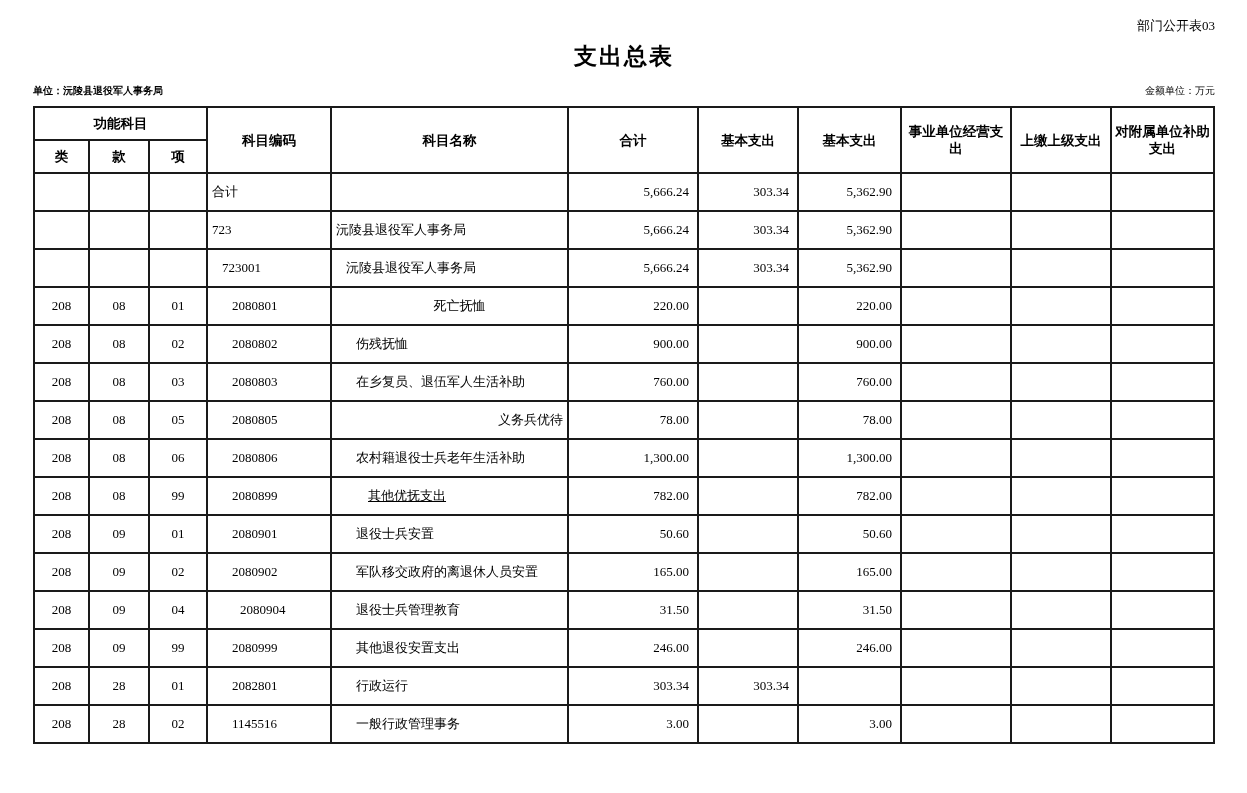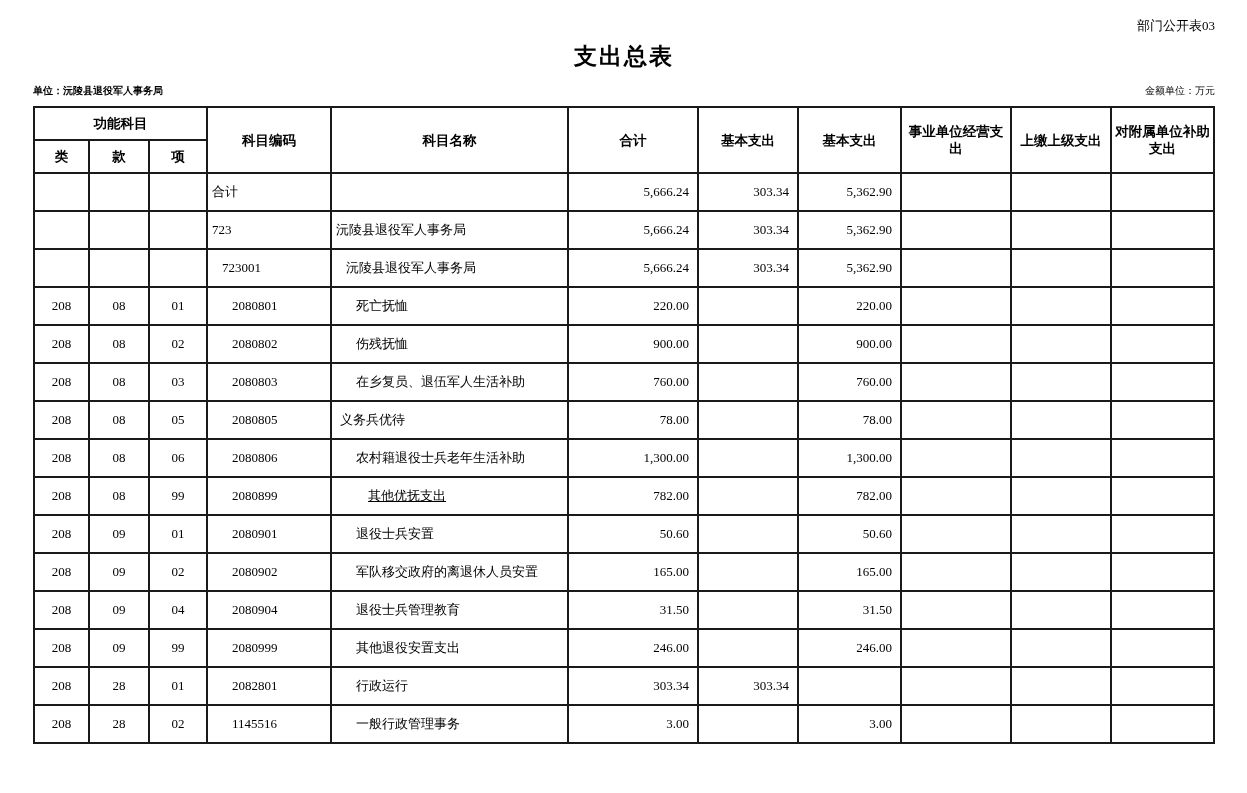--- a/index.html
+++ b/index.html
@@ -172,21 +172,21 @@
     <td class="c-num"></td>
     <td class="c-num"></td>
     <td class="c-num"></td>
   </tr>
 
   <tr>
     <td class="c-lei">208</td>
     <td class="c-kuan">08</td>
     <td class="c-xiang">01</td>
     <td class="c-code" style="padding-left: 24px;">2080801</td>
-    <td class="c-name" style="padding-left: 24px;">死亡抚恤</td>
+    <td class="c-name" style="padding-left: 24px; text-align: center;">死亡抚恤</td>
     <td class="c-num">220.00</td>
     <td class="c-num"></td>
     <td class="c-num">220.00</td>
     <td class="c-num"></td>
     <td class="c-num"></td>
     <td class="c-num"></td>
   </tr>
 
   <tr>
     <td class="c-lei">208</td>
@@ -214,21 +214,21 @@
     <td class="c-num"></td>
     <td class="c-num"></td>
     <td class="c-num"></td>
   </tr>
 
   <tr>
     <td class="c-lei">208</td>
     <td class="c-kuan">08</td>
     <td class="c-xiang">05</td>
     <td class="c-code" style="padding-left: 24px;">2080805</td>
-    <td class="c-name" style="padding-left: 8px;">义务兵优待</td>
+    <td class="c-name" style="padding-left: 8px; text-align: right;">义务兵优待</td>
     <td class="c-num">78.00</td>
     <td class="c-num"></td>
     <td class="c-num">78.00</td>
     <td class="c-num"></td>
     <td class="c-num"></td>
     <td class="c-num"></td>
   </tr>
 
   <tr>
     <td class="c-lei">208</td>
@@ -283,21 +283,21 @@
     <td class="c-num">165.00</td>
     <td class="c-num"></td>
     <td class="c-num"></td>
     <td class="c-num"></td>
   </tr>
 
   <tr>
     <td class="c-lei">208</td>
     <td class="c-kuan">09</td>
     <td class="c-xiang">04</td>
-    <td class="c-code" style="padding-left: 24px; border-radius: 18px;">2080904</td>
+    <td class="c-code" style="padding-left: 32px; border-radius: 18px;">2080904</td>
     <td class="c-name" style="padding-left: 24px;">退役士兵管理教育</td>
     <td class="c-num">31.50</td>
     <td class="c-num"></td>
     <td class="c-num">31.50</td>
     <td class="c-num"></td>
     <td class="c-num"></td>
     <td class="c-num"></td>
   </tr>
 
   <tr>

